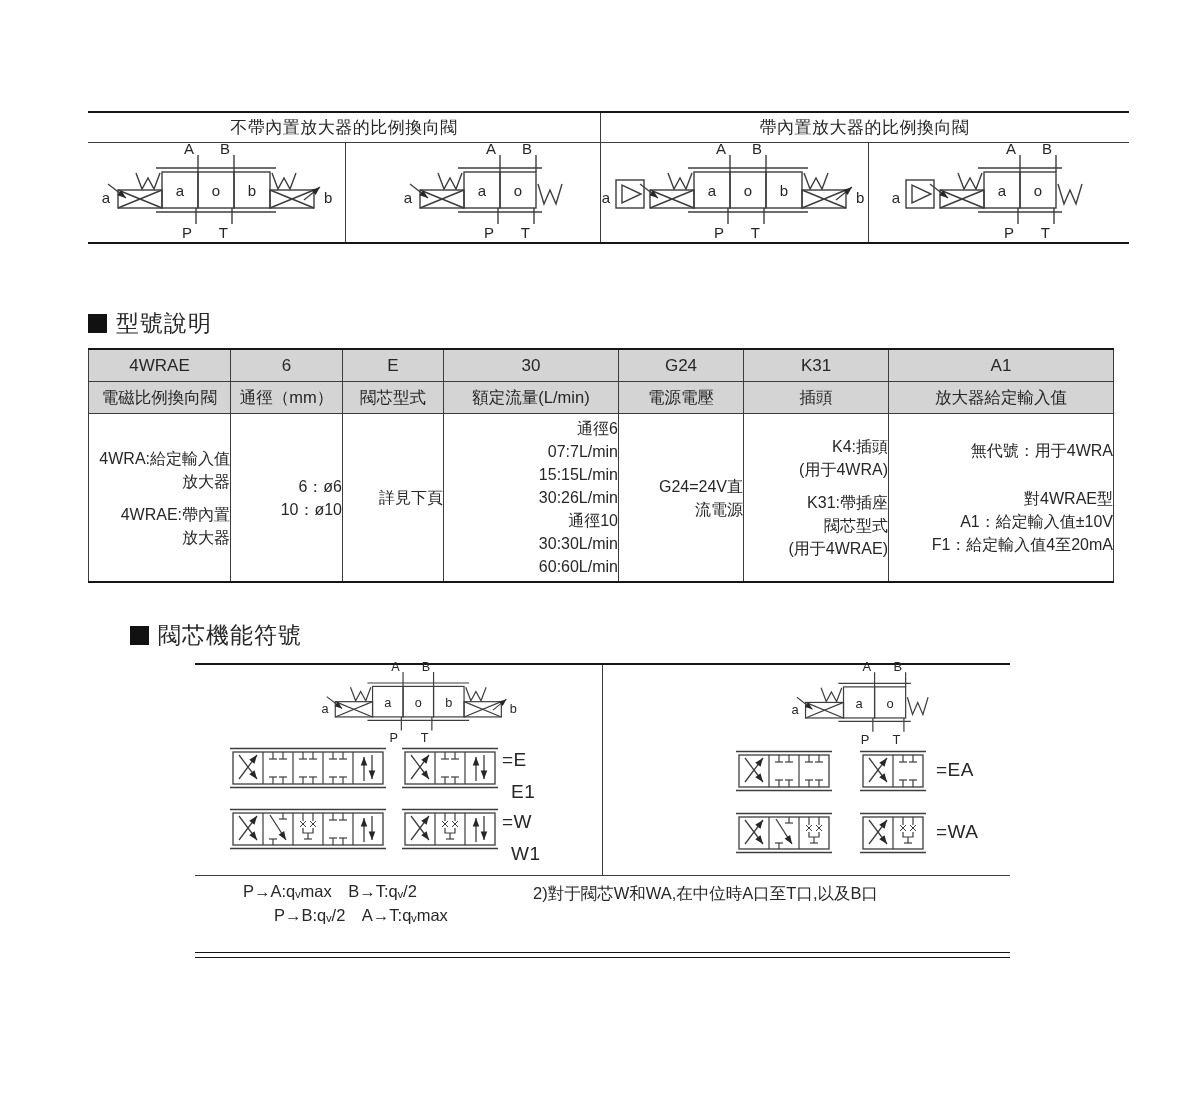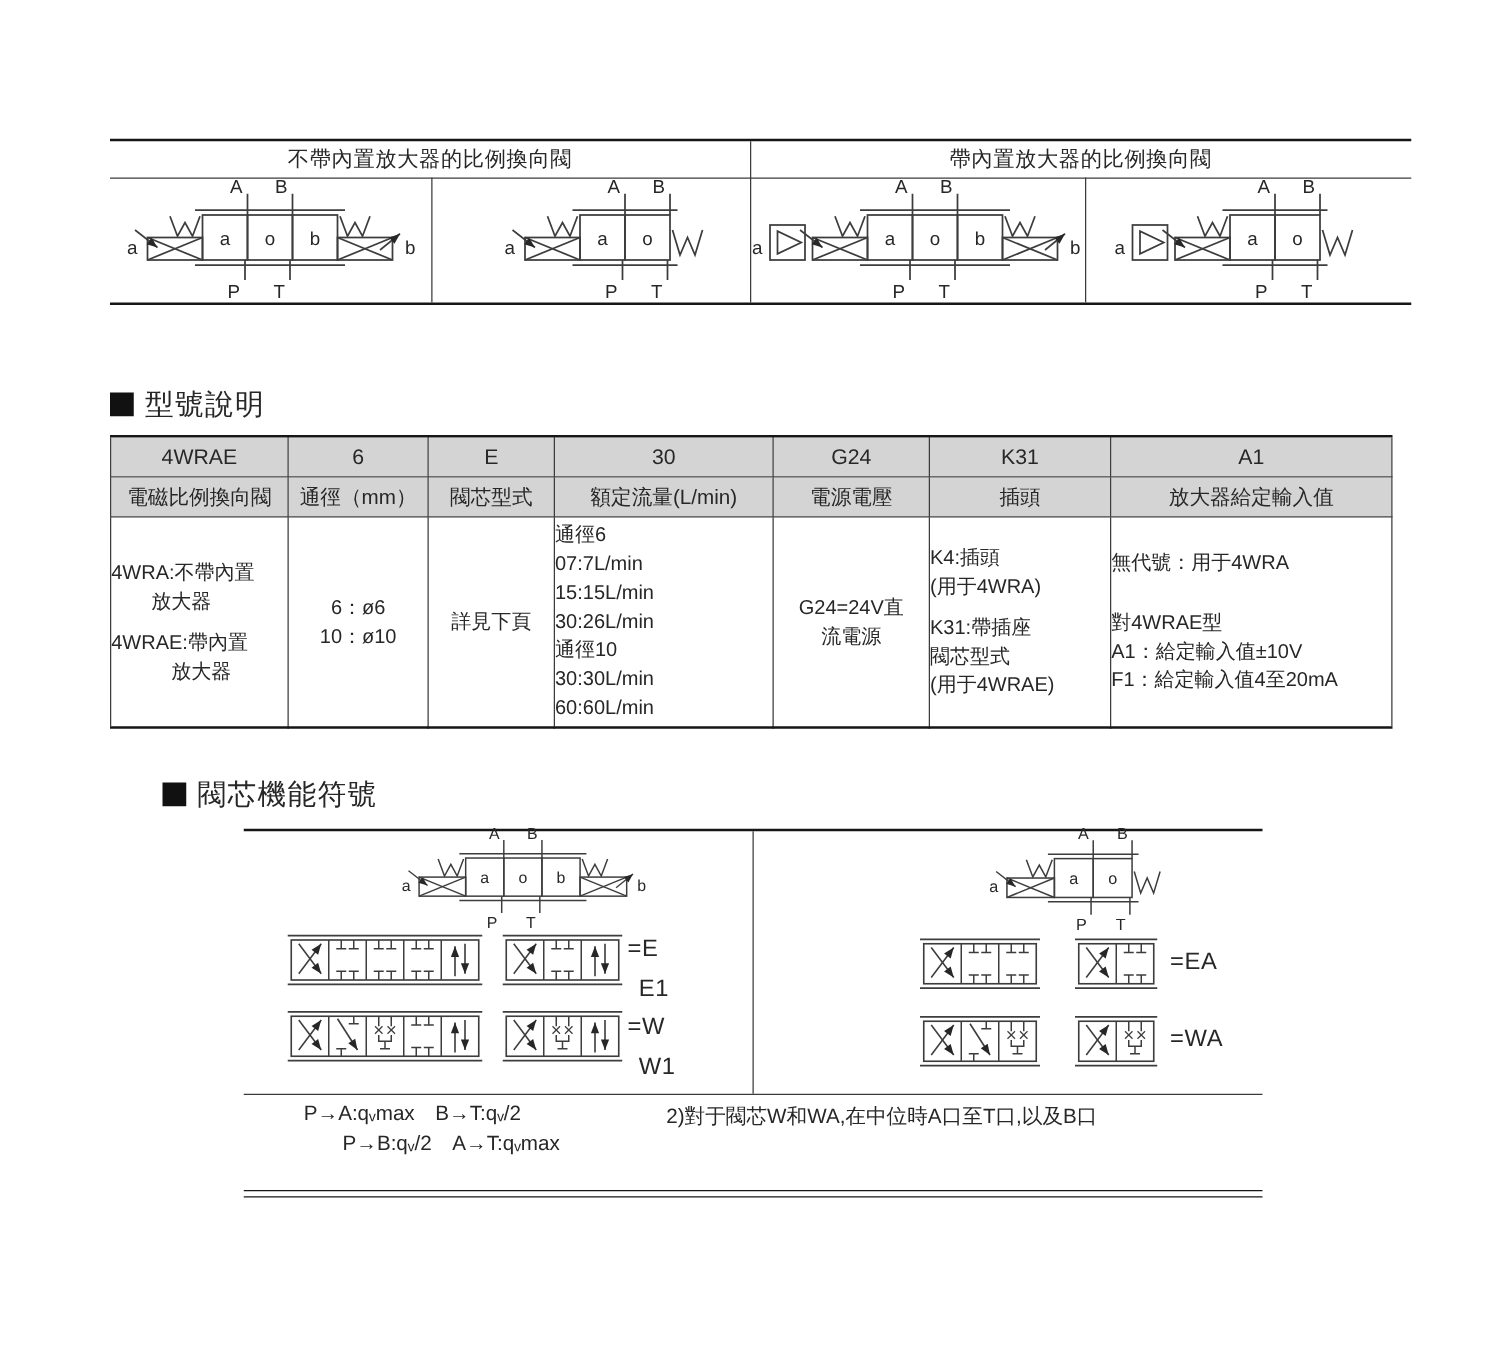--- a/index.html
+++ b/index.html
@@ -11,21 +11,21 @@
   .cmp{left:88px;top:111px;width:1041px;height:129px;border-top:2.6px solid var(--thick);border-bottom:2.6px solid var(--thick);}
   .cmp-head{position:absolute;top:0;height:29px;display:flex;align-items:center;justify-content:center;
             font-size:17px;letter-spacing:.5px;text-align:center;}
   .cmp-hline{position:absolute;left:0;top:29px;width:100%;height:0;border-top:1.3px solid var(--thin);}
   .vline{position:absolute;width:0;border-left:1.3px solid var(--thin);}
   
   .sec-title{display:flex;align-items:center;gap:9px;font-size:23px;letter-spacing:1px;}
   .sq{width:19px;height:19px;background:#111;flex:0 0 auto;}
   
   table.model{border-collapse:collapse;table-layout:fixed;width:1025px;padding-left:48px;}
-  table.model td,table.model th{border:1.3px solid var(--thin);padding:0;font-weight:normal;overflow:hidden;}
+  table.model td,table.model th{border:1.3px solid var(--thin);padding:0;font-weight:normal;overflow:hidden;text-align:right;}
   table.model{border-top:2.6px solid var(--thick);border-bottom:2.6px solid var(--thick);}
   tr.codes td{height:31px;background:var(--hbg);text-align:center;font-size:17px;}
   tr.labels td{height:31px;background:var(--hbg);text-align:center;font-size:16.5px;}
   tr.body td{height:167px;vertical-align:middle;font-size:16px;line-height:23px;}
   tr.body td div{white-space:pre;}
   td.cL{text-align:left;padding-left:12px;}
   td.cC{text-align:center;}
   td.c4{padding-left:17px;}
   td.c7{line-height:25px;}
   tr.body .gap{height:10px;}
@@ -212,21 +212,21 @@
       <td>電磁比例換向閥</td>
       <td>通徑（mm）</td>
       <td>閥芯型式</td>
       <td>額定流量(L/min)</td>
       <td>電源電壓</td>
       <td>插頭</td>
       <td>放大器給定輸入值</td>
     </tr>
     <tr class="body">
       <td class="cL">
-            <div>4WRA:不帶內置</div>
+            <div>4WRA:給定輸入值</div>
             <div>　　放大器</div>
             <div class="gap"></div>
             <div>4WRAE:帶內置</div>
             <div>　　　放大器</div>
           </td>
       <td class="cC c2">
             <div>6：ø6</div>
             <div>10：ø10</div>
           </td>
       <td class="cC">

